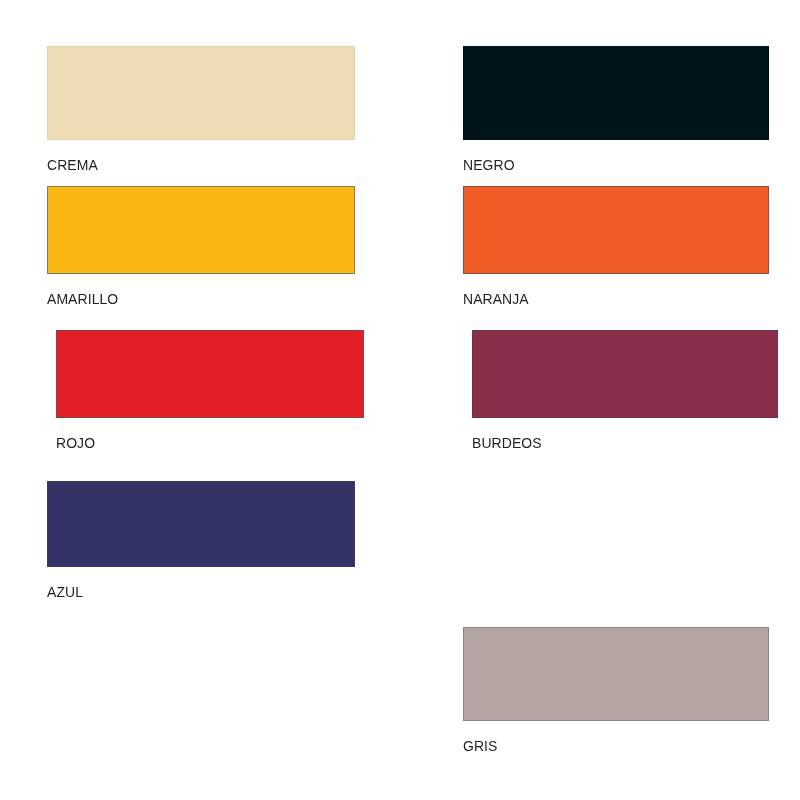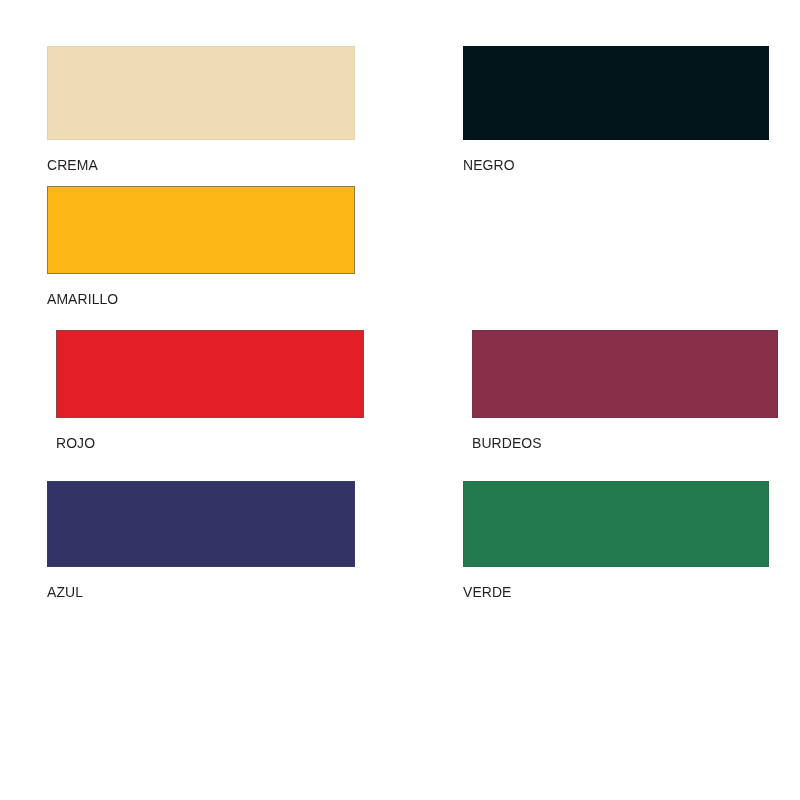--- a/index.html
+++ b/index.html
@@ -78,36 +78,40 @@
   <div class="swatch-cell col-right row-1">
     <span class="swatch-chip h-tall" style="background-color: rgb(1, 20, 26); border: 1px solid rgb(1, 20, 26);"></span>
     <span class="swatch-label">NEGRO</span>
   </div>
 
   <div class="swatch-cell col-left row-2">
     <span class="swatch-chip h-normal" style="background-color: rgb(251, 184, 20); border: 1px solid rgb(140, 122, 82);"></span>
     <span class="swatch-label">AMARILLO</span>
   </div>
 
+  <div class="swatch-cell col-right row-2">
+    <span class="swatch-chip h-normal" style="background-color: rgb(239, 91, 36); border: 1px solid rgb(138, 80, 56);"></span>
+    <span class="swatch-label">NARANJA</span>
+  </div>
 
   <div class="swatch-cell col-left row-3">
     <span class="swatch-chip h-normal" style="background-color: rgb(226, 31, 38); border: 1px solid rgb(140, 65, 71);"></span>
     <span class="swatch-label">ROJO</span>
   </div>
 
   <div class="swatch-cell col-right row-3">
     <span class="swatch-chip h-normal" style="background-color: rgb(136, 48, 73); border: 1px solid rgb(122, 47, 69);"></span>
     <span class="swatch-label">BURDEOS</span>
   </div>
 
   <div class="swatch-cell col-left row-4">
     <span class="swatch-chip h-short" style="background-color: rgb(51, 51, 102); border: 1px solid rgb(58, 58, 99);"></span>
     <span class="swatch-label">AZUL</span>
   </div>
 
-  <div class="swatch-cell col-right row-4">
-    <span class="swatch-chip h-short" style="background-color: rgb(34, 121, 78); border: 1px solid rgb(42, 110, 76);"></span>
-    <span class="swatch-label">VERDE</span>
-  </div>
 
 
+  <div class="swatch-cell col-right row-5">
+    <span class="swatch-chip h-blanco" style="background-color: rgb(178, 165, 162); border: 1px solid rgb(142, 132, 129);"></span>
+    <span class="swatch-label">GRIS</span>
+  </div>
 
 </div>
 
 </body></html>

